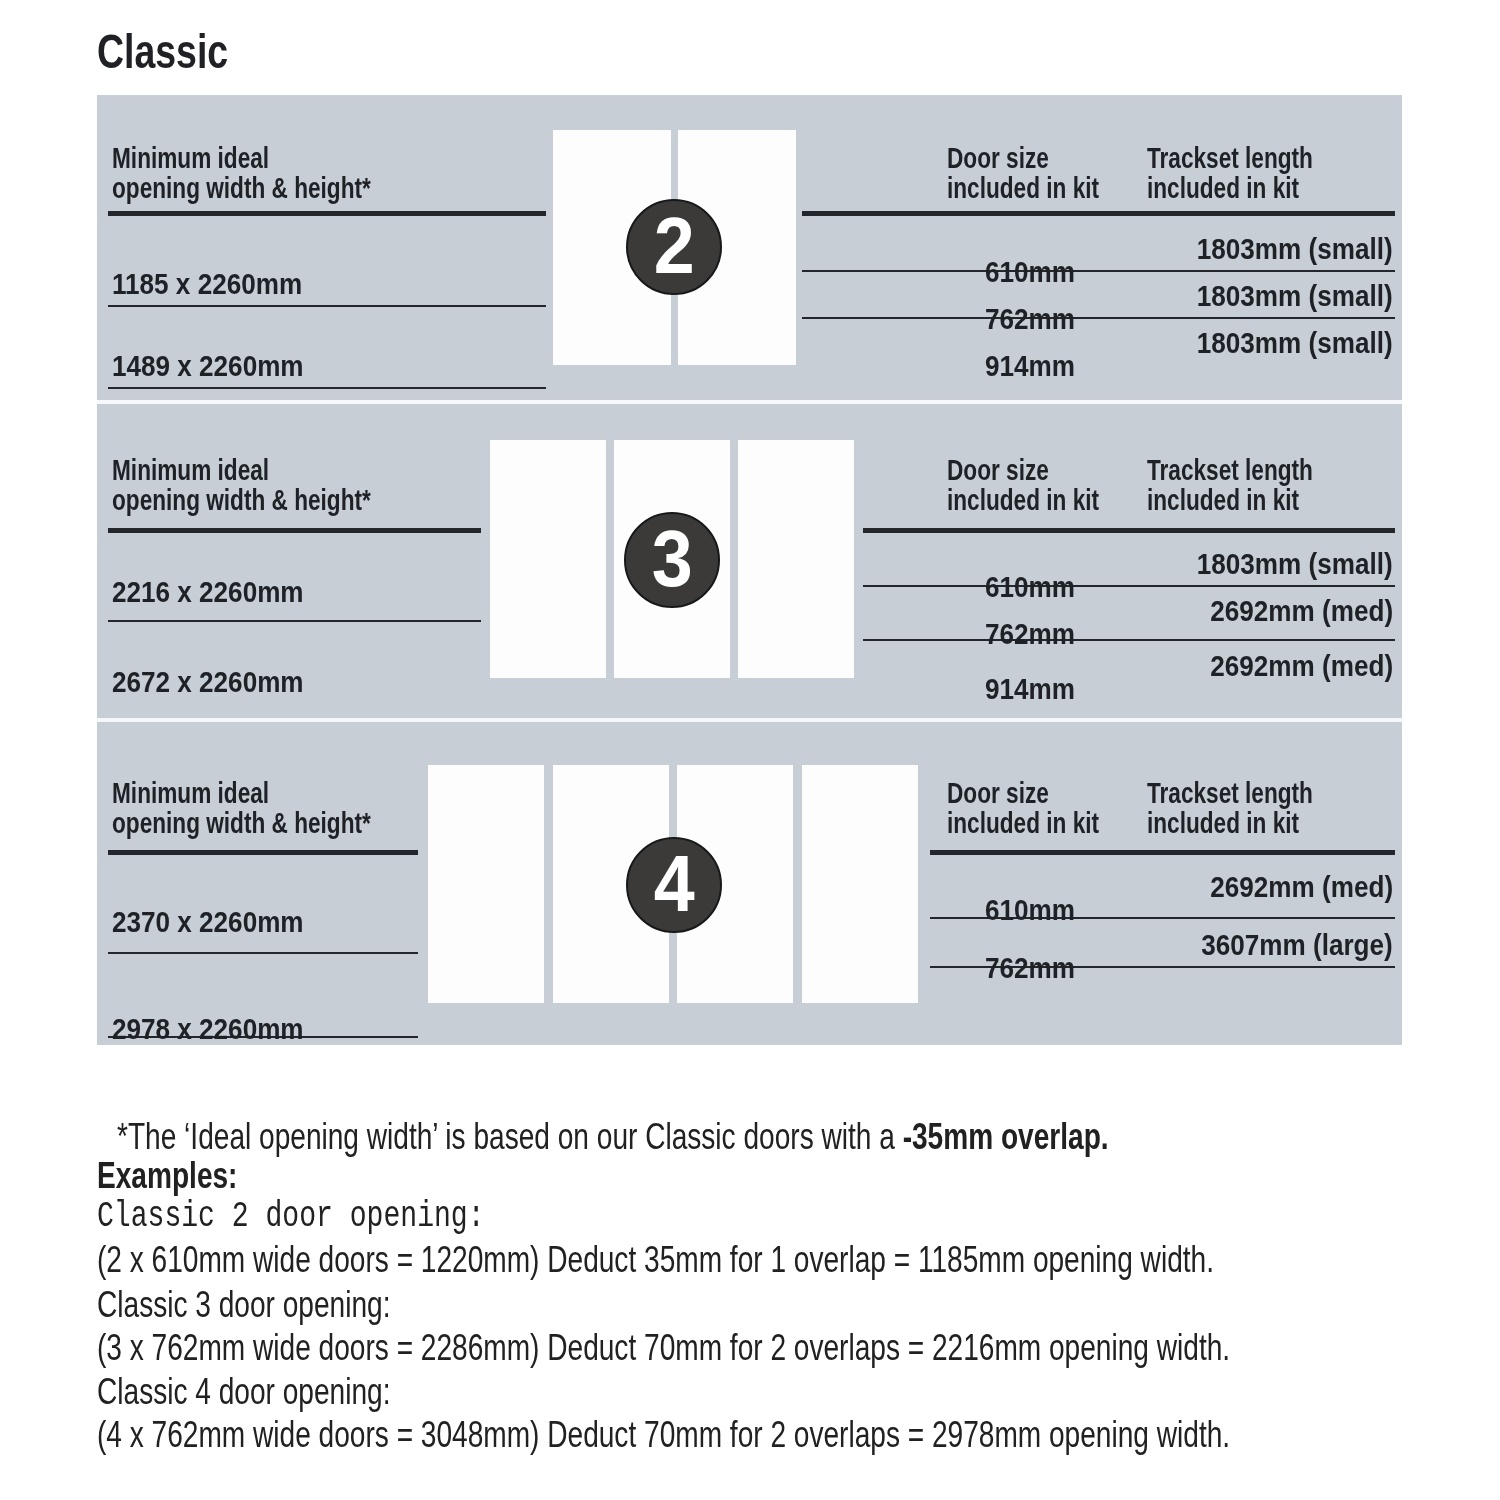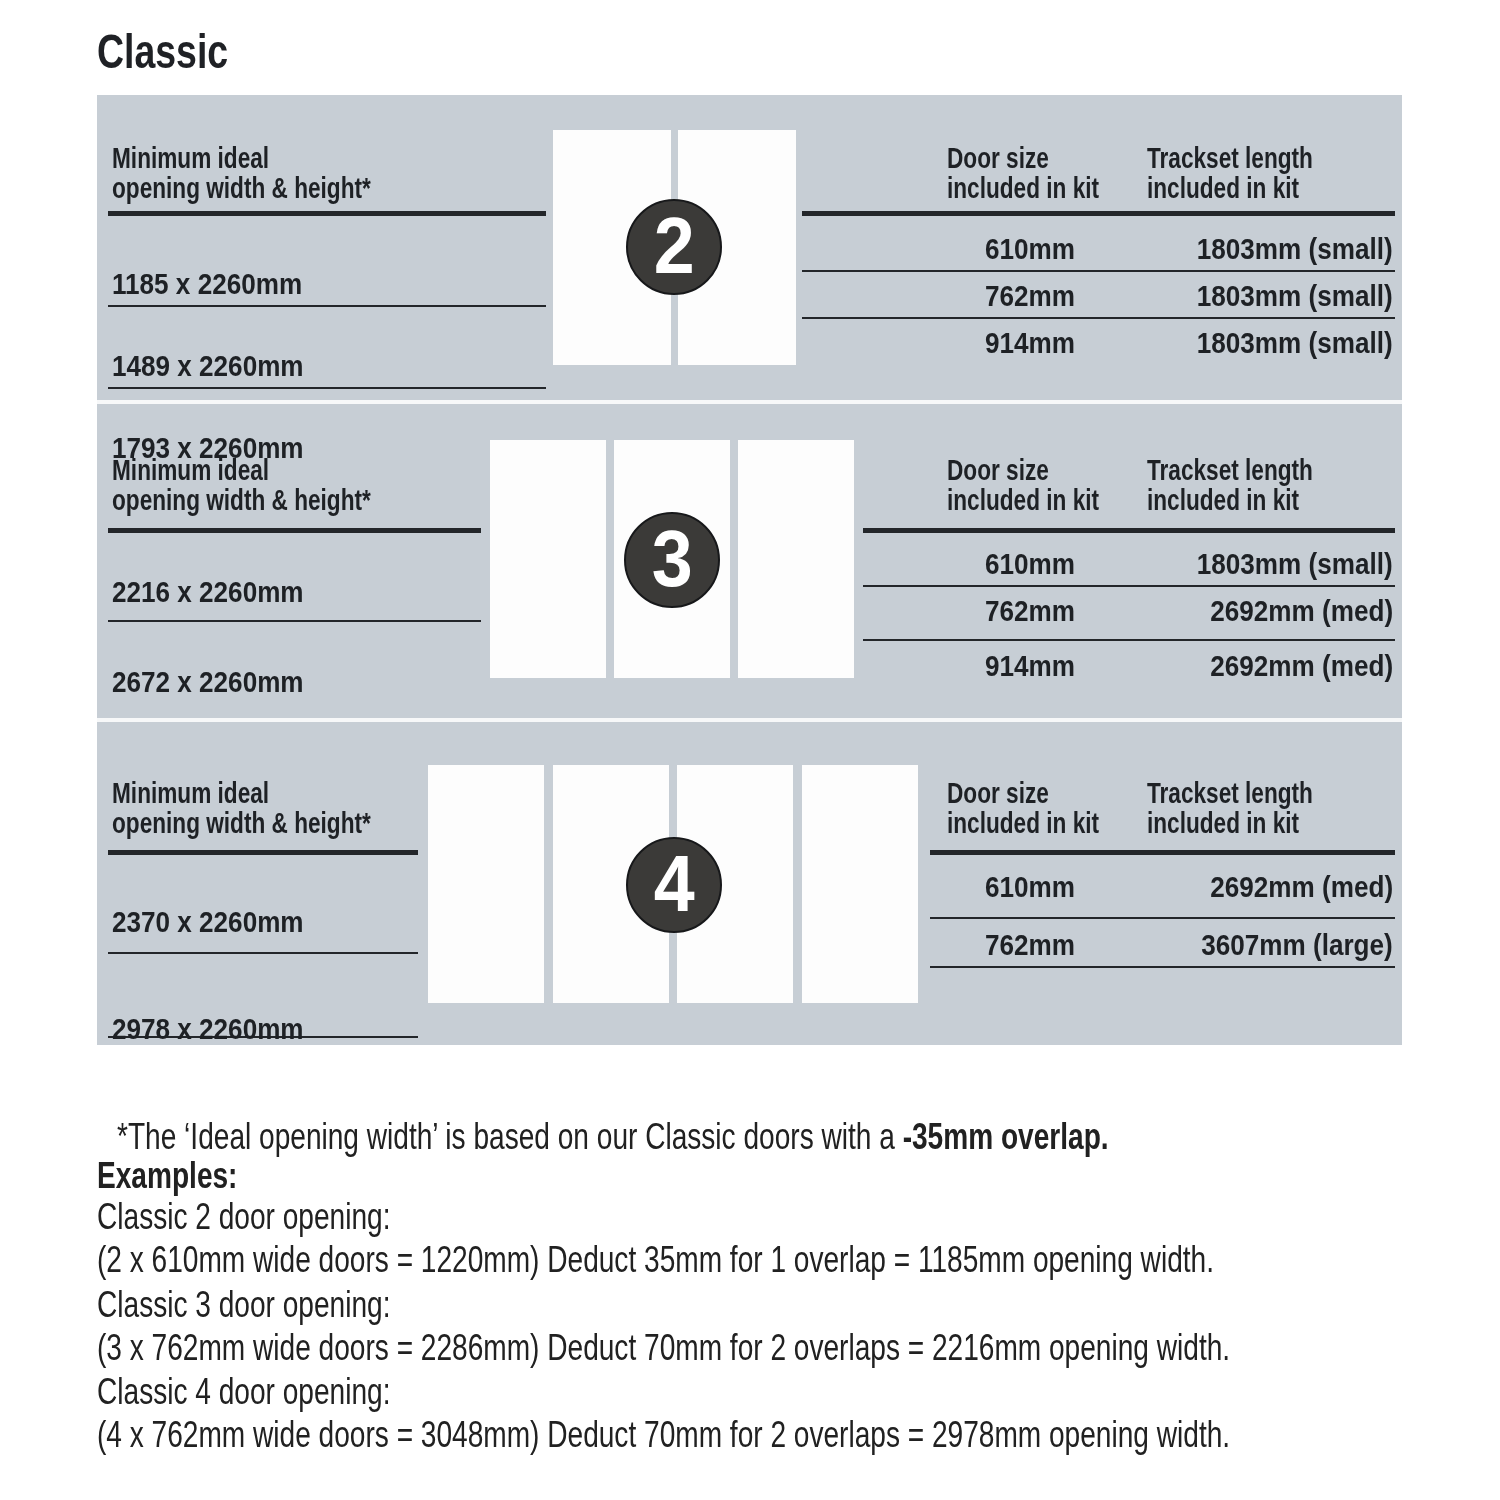--- a/index.html
+++ b/index.html
@@ -54,21 +54,21 @@
   .s2 .rtable .hdr{top:51px;}
   .s3 .rtable .hdr{top:56px;}
   .s1 .dhdr{left:145px;} .s1 .thdr{left:345px;}
   .s2 .dhdr{left:84px;}  .s2 .thdr{left:284px;}
   .s3 .dhdr{left:17px;}  .s3 .thdr{left:217px;}
   .s1 .rrows{left:0;top:116px;width:100%;}
   .s2 .rrows{left:0;top:124px;width:100%;}
   .s3 .rrows{left:0;top:128px;width:100%;}
   .rrows .row{padding-top:0 !important;}
   .val{position:absolute;}
-  .dval{right:320px;}
+  .dval{right:320px;margin-top:23px;}
   .tval{right:2px;}
   .s1 .r1 .val{top:17px;} .s1 .r2 .val{top:8px;}  .s1 .r3 .val{top:8px;}
   .s2 .r1 .val{top:15px;} .s2 .r2 .val{top:8px;}  .s2 .r3 .val{top:9px;}
   .s3 .r1 .val{top:16px;} .s3 .r2 .val{top:10px;}
 
   
   .door{position:absolute;background:#fdfdfd;}
   .s1 .door{top:35px;height:235px;width:118px;}
   .s2 .door{top:36px;height:238px;width:116px;}
   .s3 .door{top:43px;height:238px;width:116px;}
@@ -91,21 +91,20 @@
 
   <div class="abs sec s1">
     <div class="ltable">
       <div class="hdr">
         <span class="sqL"><span>Minimum ideal</span><br>
         <span>opening width &amp; height*</span></span>
       </div>
       <div class="lrows">
         <div class="row r1 uline"><span class="sqL9">1185 x 2260mm</span></div>
         <div class="row r2 uline"><span class="sqL9">1489 x 2260mm</span></div>
-        <div class="row r3"><span class="sqL9">1793 x 2260mm</span></div>
       </div>
     </div>
     <div class="door" style="left:456px;"></div>
     <div class="door" style="left:581px;"></div>
     <div class="badge" style="left:529px;top:104px;"><span class="sqB">2</span></div>
     <div class="rtable">
       <div class="hdr dhdr">
         <span class="sqL"><span>Door size</span><br>
         <span>included in kit</span></span>
       </div>
@@ -211,18 +210,18 @@
         </div>
       </div>
     </div>
   </div>
 </div>
 
 <div class="abs note" style="top:1083px;">
   <span class="sqL"><span>*The ‘Ideal opening width’ is based on our Classic doors with a </span><span class="bold">-35mm overlap.</span></span>
 </div>
 <div class="abs exline exhead" style="top:1158px;"><span class="sqL">Examples:</span></div>
-<div class="abs exline" style="top:1199px;"><span class="sqL">Classic 2 door opening:</span></div>
+<div class="abs exline" style="top:1199px;font-family:Liberation Mono, monospace;"><span class="sqL">Classic 2 door opening:</span></div>
 <div class="abs exline" style="top:1242px;"><span class="sqL">(2 x 610mm wide doors = 1220mm)  Deduct 35mm for 1 overlap = 1185mm opening width.</span></div>
 <div class="abs exline" style="top:1287px;"><span class="sqL">Classic 3 door opening:</span></div>
 <div class="abs exline" style="top:1330px;"><span class="sqL">(3 x 762mm wide doors = 2286mm)  Deduct 70mm for 2 overlaps = 2216mm opening width.</span></div>
 <div class="abs exline" style="top:1374px;"><span class="sqL">Classic 4 door opening:</span></div>
 <div class="abs exline" style="top:1417px;"><span class="sqL">(4 x 762mm wide doors = 3048mm)  Deduct 70mm for 2 overlaps = 2978mm opening width.</span></div>
 
 </body></html>

